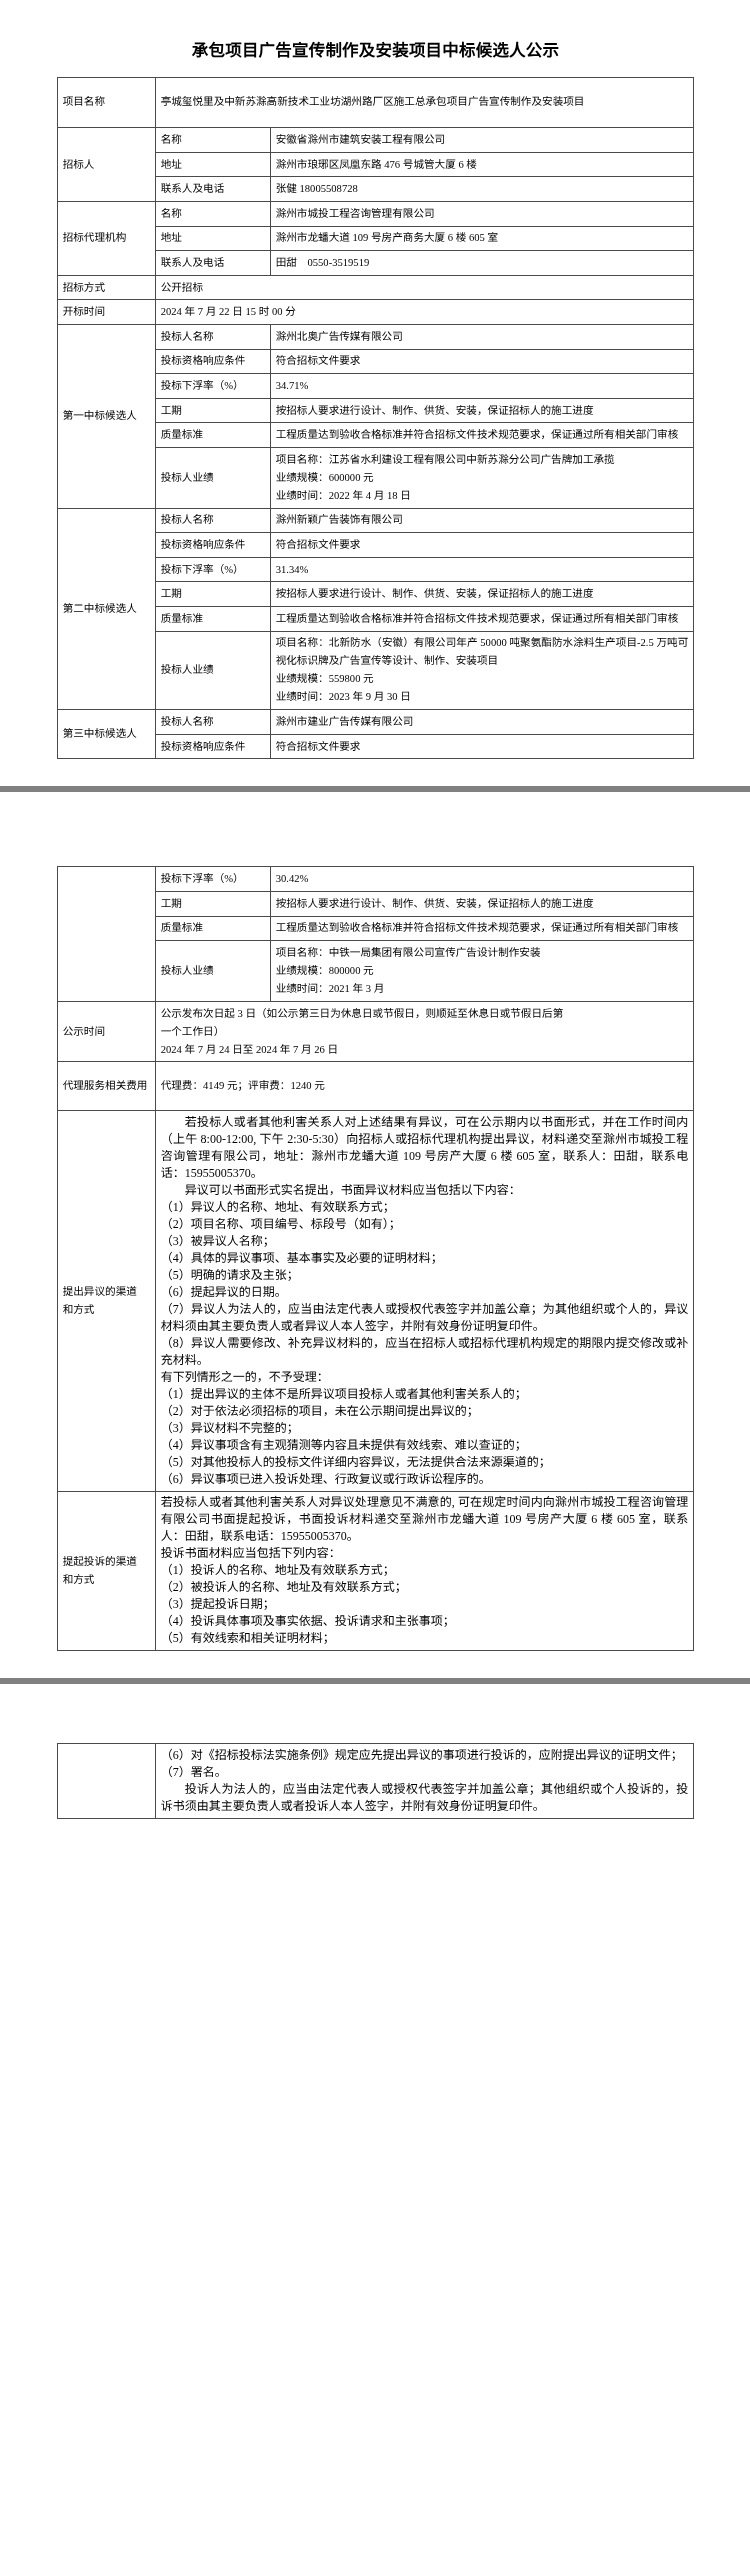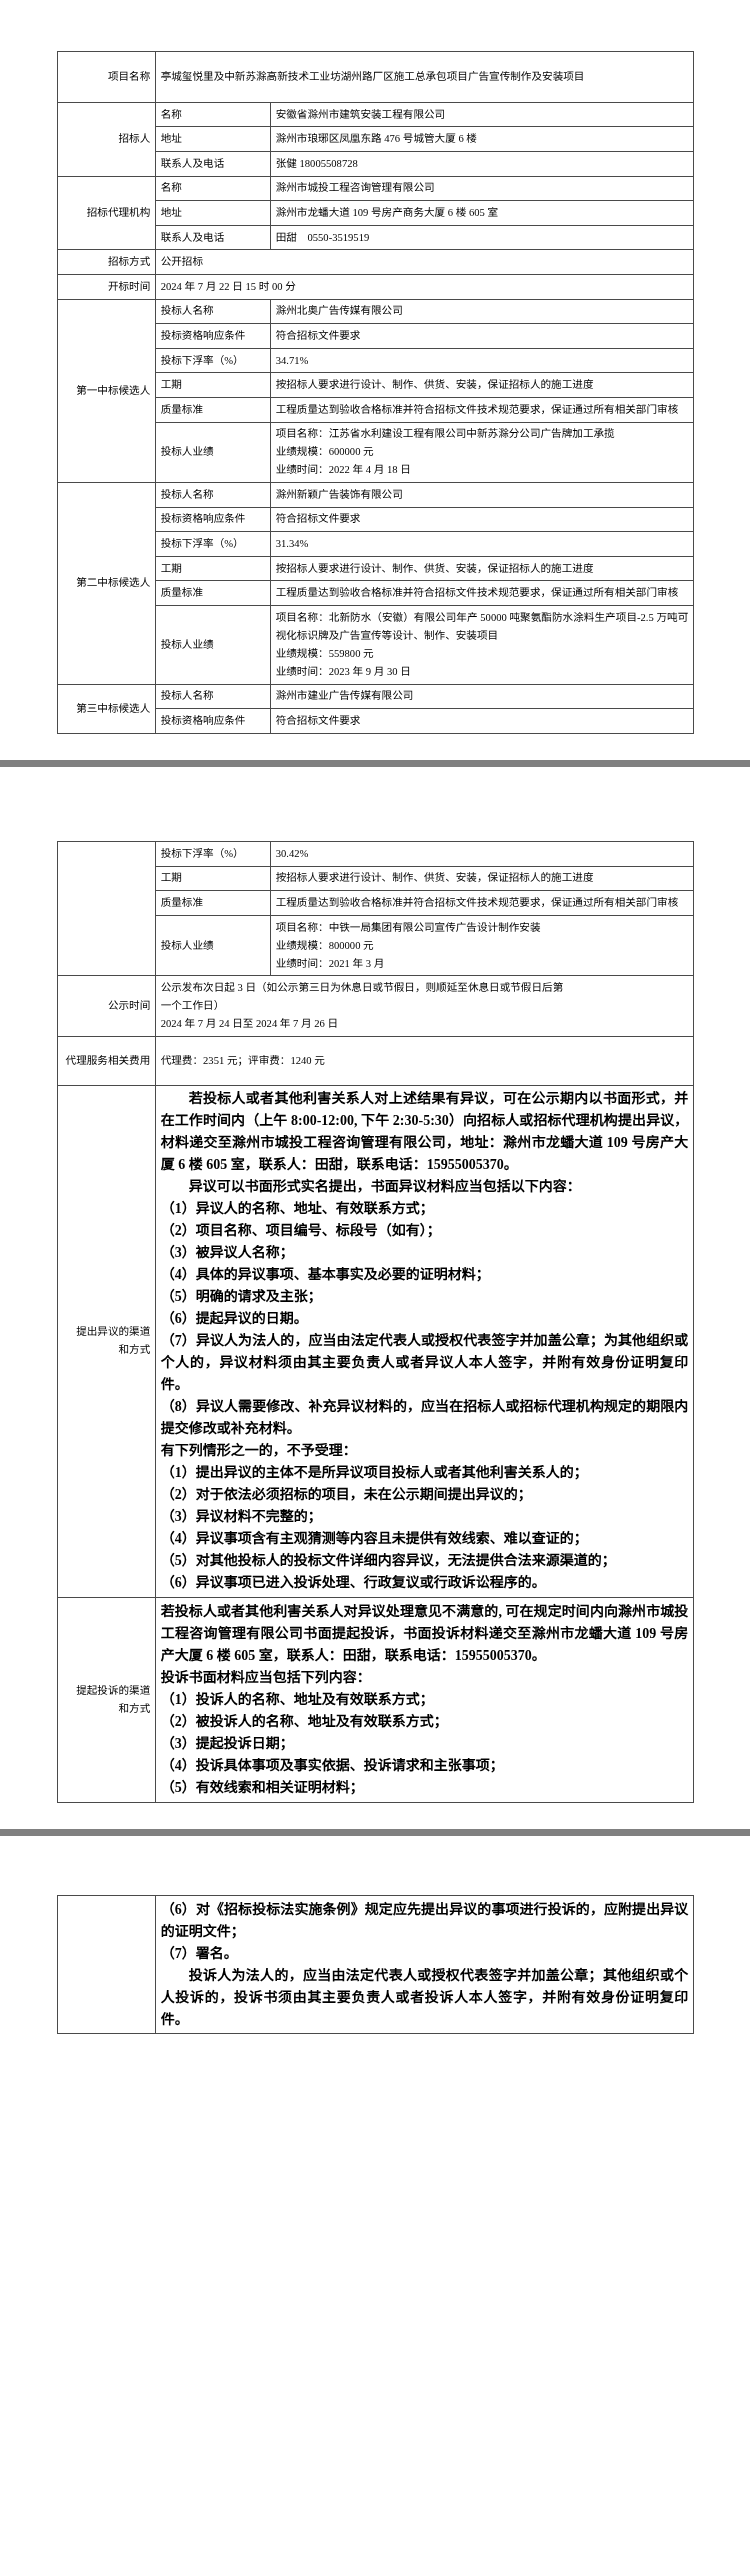--- a/index.html
+++ b/index.html
@@ -55,21 +55,21 @@
     line-height: 18px;
   }
   table.doc-table td {
     border: 0.9px solid #4a4a4a;
     padding: 2.8px 4.7px;
     vertical-align: middle;
     word-wrap: break-word;
     overflow-wrap: break-word;
   }
   td.label {
-    text-align: right;
+    text-align: left;
     vertical-align: middle;
   }
   td.sublabel {
     text-align: left;
     vertical-align: middle;
   }
   td.value-c {
     vertical-align: middle;
   }
   td.value-j {
@@ -81,38 +81,38 @@
   }
   td.value-l {
     text-align: left;
     vertical-align: middle;
     padding: 3.8px 6.6px;
     margin-left: 16px;
   }
   .pad-cell { padding: 4.7px 7.6px; }
   .blk { display: block; }
   .body-text {
-    font-size: 14px;
-    line-height: 22px;
+    font-size: 12px;
+    line-height: 17px;
     text-align: justify;
     text-justify: inter-ideograph;
-    font-weight: bold;
   }
   .body-text .ln { display: block; }
   .body-text .ln.ind { text-indent: 2em; }
   col.c1 { width: 98px; }
   col.c2 { width: 115px; }
   col.c3 { width: auto; }
 </style>
 </head>
 <body>
 
 <div class="page page-1">
 
   <div class="doc-title">
+    <div>承包项目广告宣传制作及安装项目中标候选人公示</div>
   </div>
 
   <table class="doc-table">
     <colgroup>
         <col class="c1">
         <col class="c2">
         <col class="c3">
       </colgroup>
     <tbody>
       <tr>
@@ -269,21 +269,21 @@
         <td class="label">公示时间</td>
         <td class="value-c pad-cell" colspan="2">
           <span class="blk">公示发布次日起 3 日（如公示第三日为休息日或节假日，则顺延至休息日或节假日后第</span>
           <span class="blk">一个工作日）</span>
           <span class="blk">2024 年 7 月 24 日至 2024 年 7 月 26 日</span>
         </td>
       </tr>
 
       <tr>
         <td class="label">代理服务相关费用</td>
-        <td class="value-c" colspan="2" style="height:42px">代理费：2351 元；评审费：1240 元</td>
+        <td class="value-c" colspan="2" style="height:42px">代理费：4149 元；评审费：1240 元</td>
       </tr>
 
       <tr>
         <td class="label">
           <span class="blk">提出异议的渠道</span>
           <span class="blk">和方式</span>
         </td>
         <td class="value-j" colspan="2">
           <div class="body-text">
             <span class="ln ind">若投标人或者其他利害关系人对上述结果有异议，可在公示期内以书面形式，并在工作时间内（上午 8:00-12:00, 下午 2:30-5:30）向招标人或招标代理机构提出异议，材料递交至滁州市城投工程咨询管理有限公司，地址：滁州市龙蟠大道 109 号房产大厦 6 楼 605 室，联系人：田甜，联系电话：15955005370。</span>

